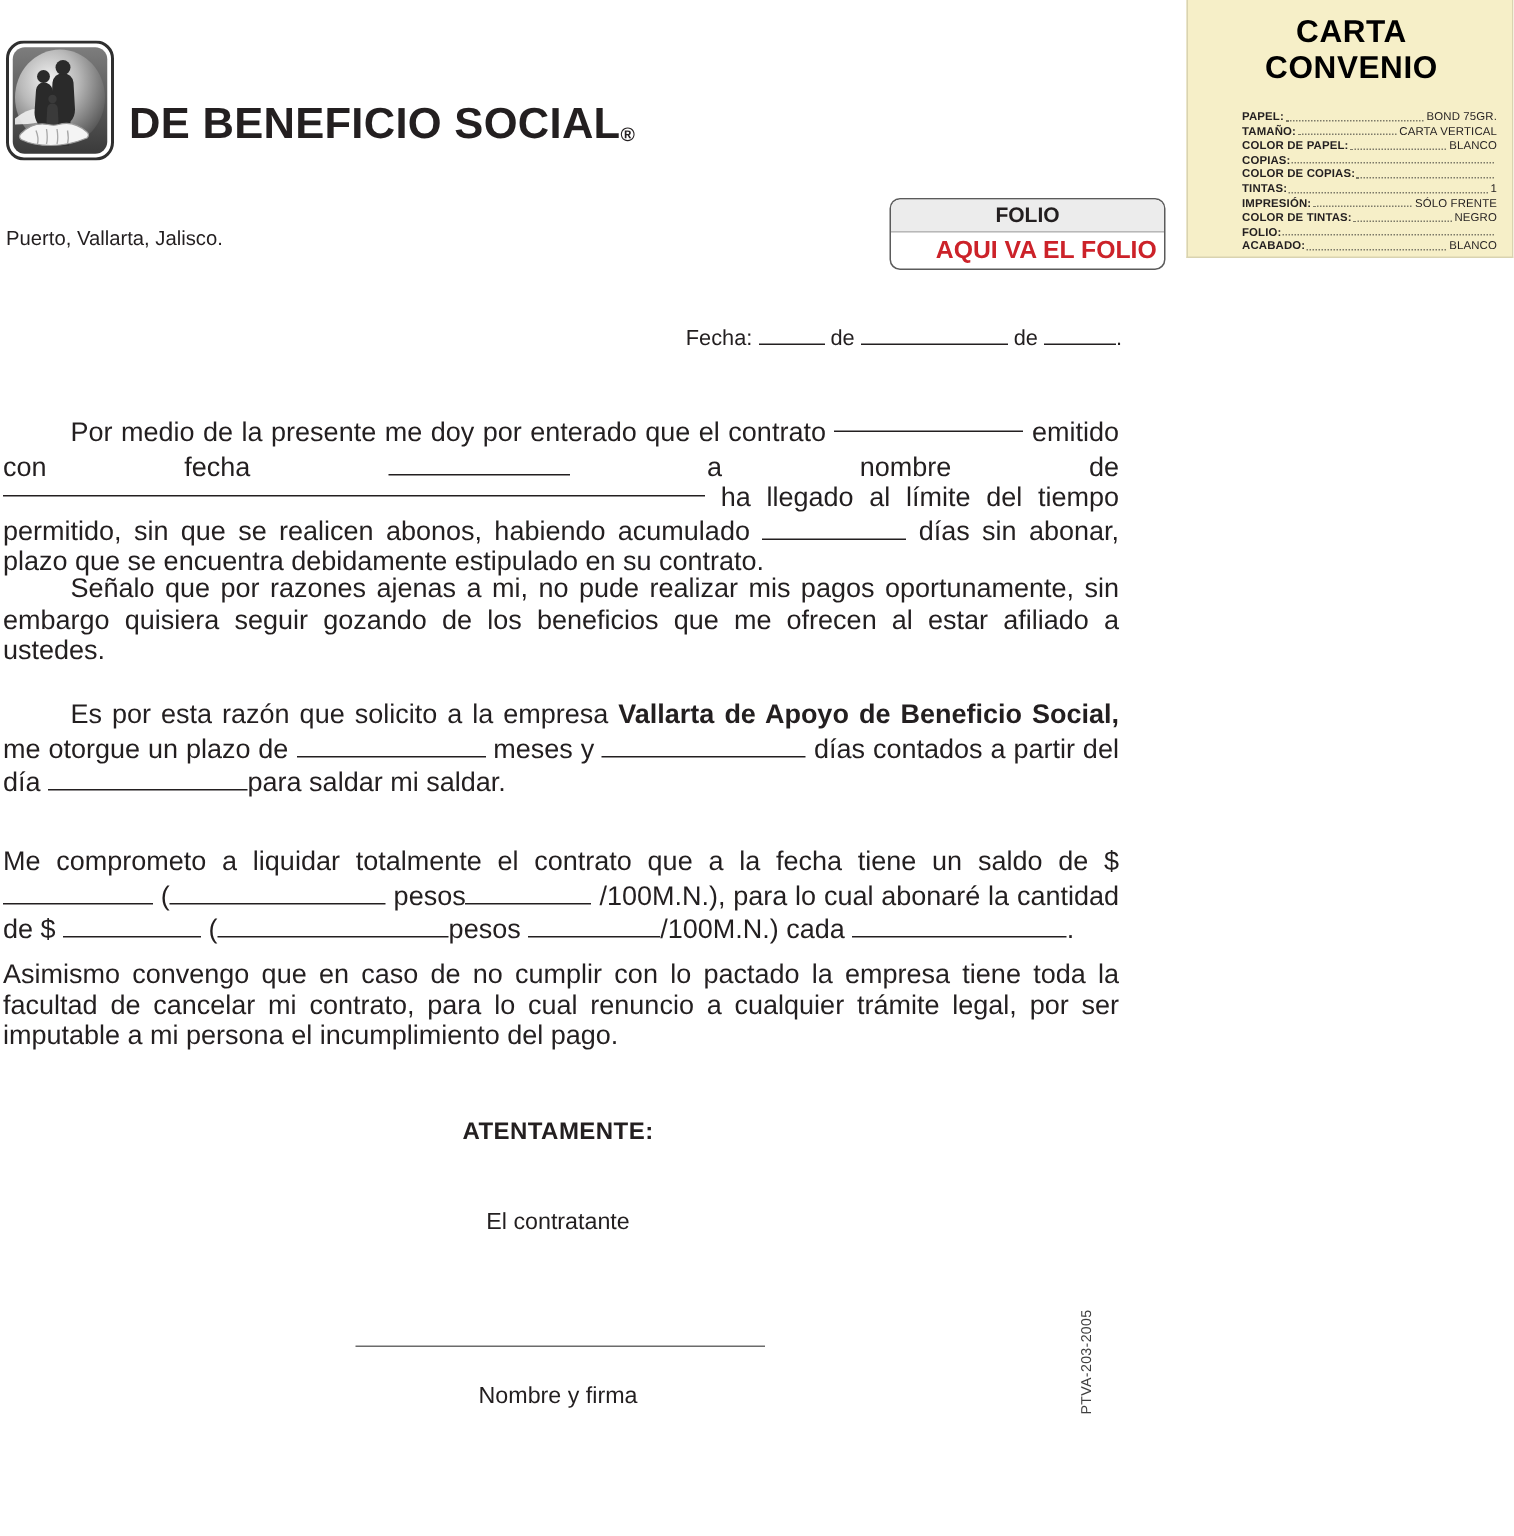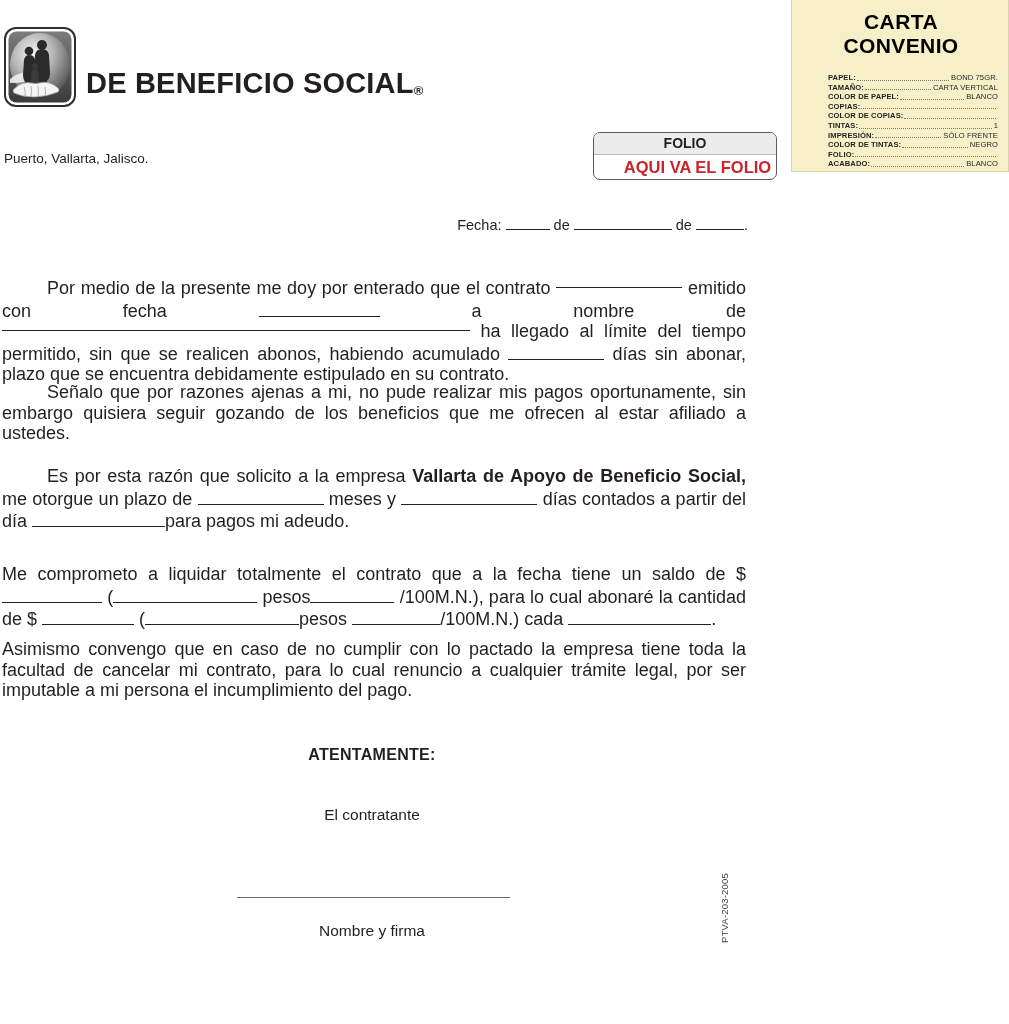--- a/index.html
+++ b/index.html
@@ -367,21 +367,21 @@
   </div>
 
   <div class="para p3">
     <span class="indent"></span><span>Es por esta razón que solicito a la empresa</span>
     <span class="bold">Vallarta de Apoyo de Beneficio Social,</span>
     <span>me otorgue un plazo de</span>
     <span class="blank" style="width:126px"></span>
     <span>meses y</span>
     <span class="blank" style="width:136px"></span>
     <span>días contados a partir del día</span>
-    <span class="blank" style="width:133px"></span><span>para pagos mi adeudo.</span>
+    <span class="blank" style="width:133px"></span><span>para saldar mi saldar.</span>
   </div>
 
   <div class="para p4">
     <span>Me comprometo a liquidar totalmente el contrato que a la fecha tiene un saldo de $</span>
     <span class="blank" style="width:100px"></span>
     <span>(</span><span class="blank" style="width:144px"></span>
     <span>pesos</span><span class="blank" style="width:84px"></span>
     <span>/100M.N.), para lo cual abonaré la cantidad de  $</span>
     <span class="blank" style="width:92px"></span>
     <span>(</span><span class="blank" style="width:154px"></span><span>pesos</span>

